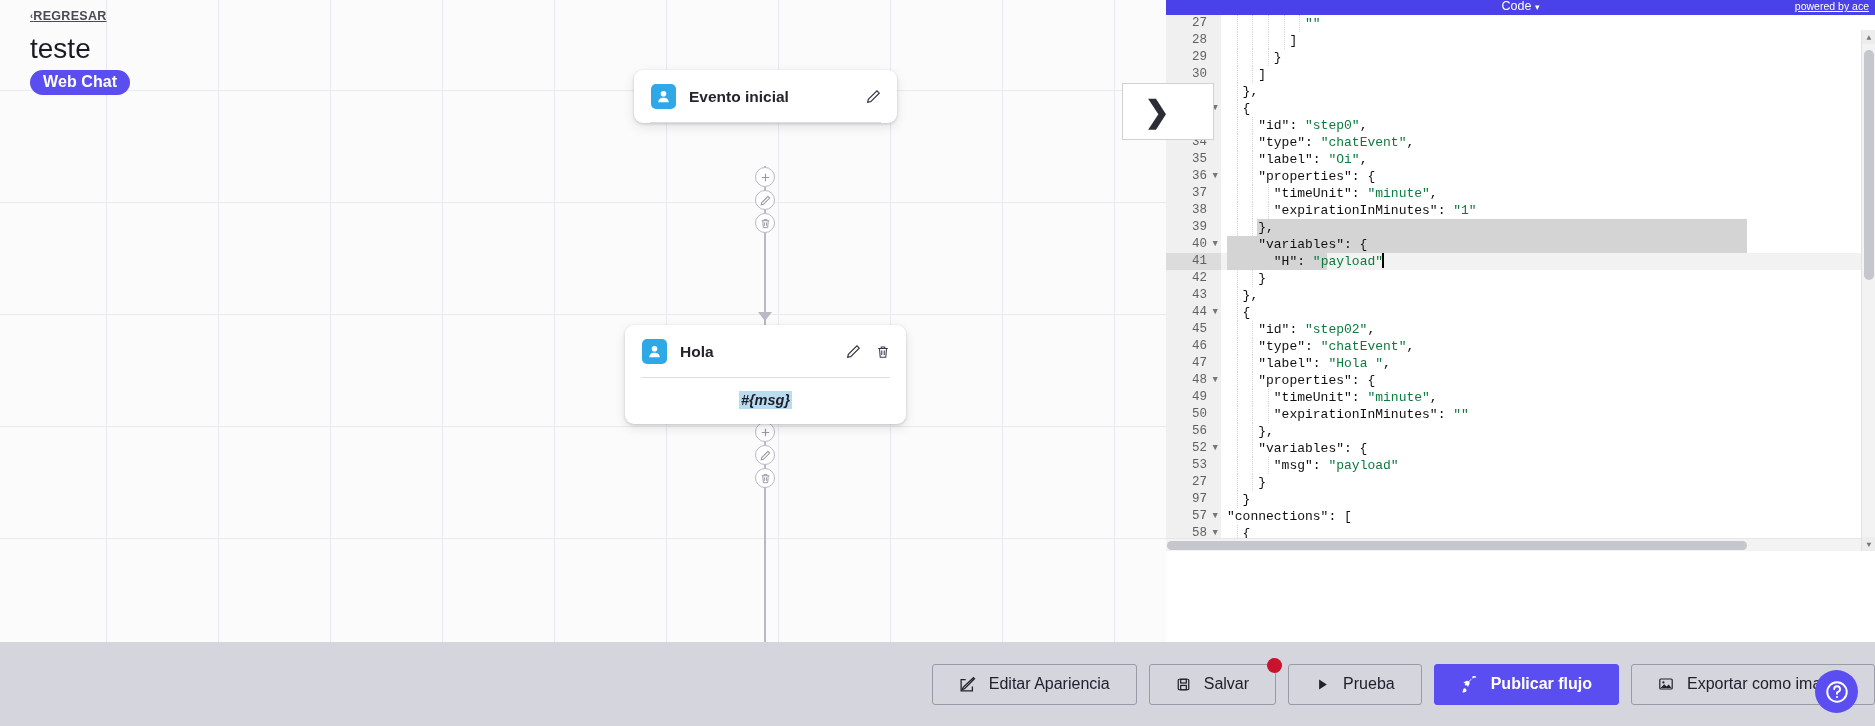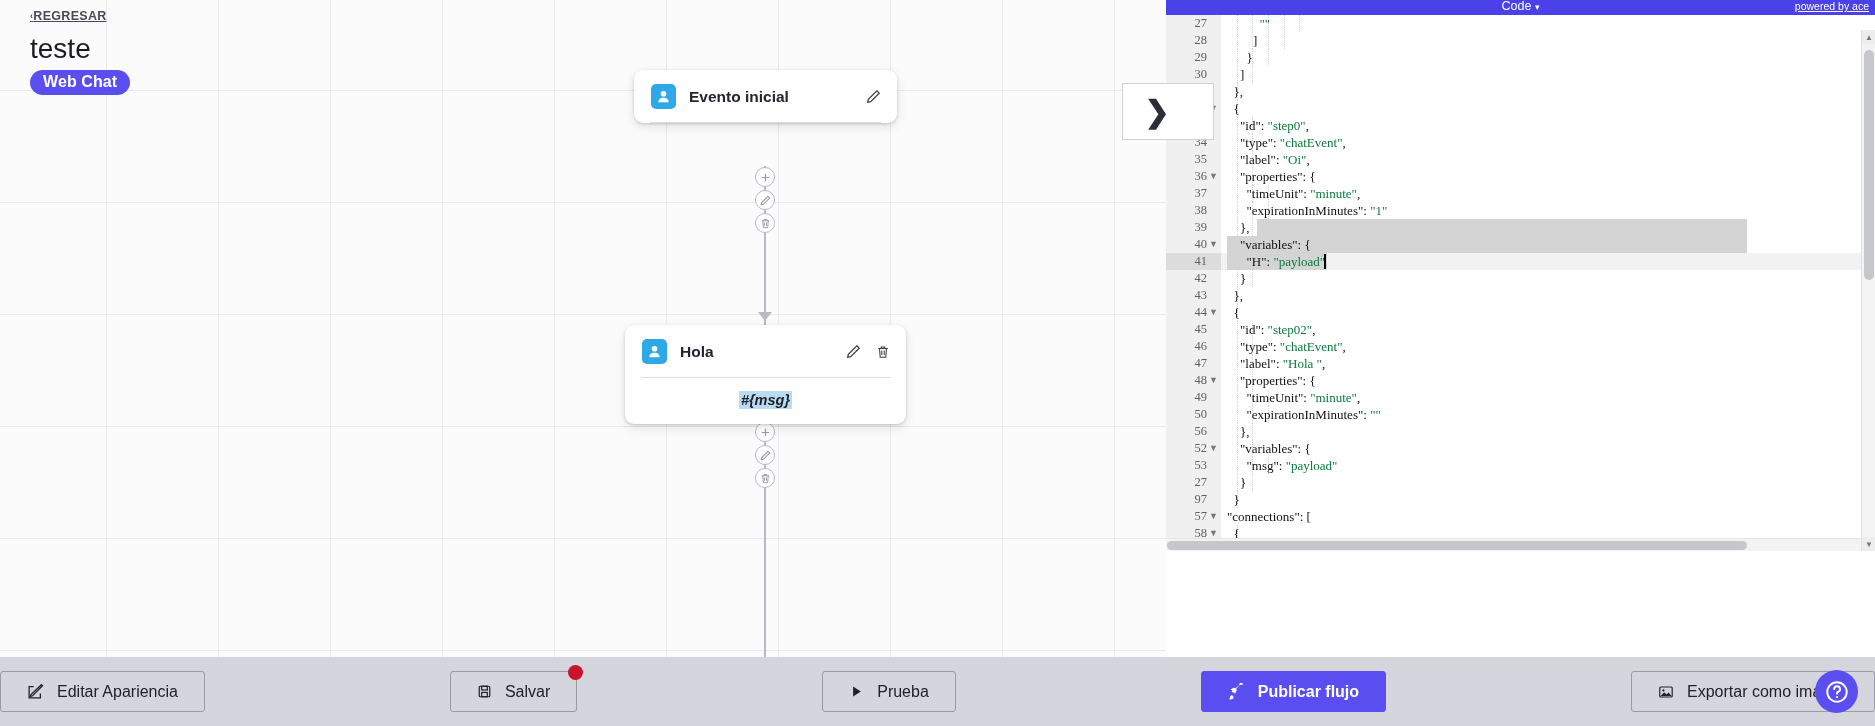--- a/index.html
+++ b/index.html
@@ -117,21 +117,21 @@
     top: -1px; font-size: 12.5px; font-weight: 400; white-space: nowrap;
   }
   #editor-topbar .title .caret { font-size: 9px; }
   #editor-topbar .ace-credit {
     position: absolute; right: 6px; top: 0px;
     font-size: 10.5px; text-decoration: underline; color: #fff; cursor: pointer;
   }
   #editor-body {
     position: relative;
     height: 536px;
-    font-family: Liberation Serif, serif;
+    font-family: Liberation Mono, monospace;
     font-size: 13px; line-height: 17px;
     overflow: hidden;
   }
   .code-row { position: relative; height: 17px; white-space: pre; }
   .gutter-cell {
     position: absolute; left: 0; top: 0;
     width: 55px; height: 17px;
     background: #f0f0f0; color: #615f5f;
     text-align: right; padding-right: 14px;
     font-size: 12.5px; line-height: 17px;
@@ -186,23 +186,23 @@
     width: 92px; height: 57px; background: #fff;
     border: 1px solid #d0d0d8; z-index: 20;
     display: flex; align-items: center; justify-content: center;
     cursor: pointer;
   }
   #collapse-handle .chev { font-size: 30px; color: #2d2d38; font-weight: 700; line-height: 1; margin-left: -22px;}
 
   
   #toolbar {
     position: absolute; left: 0; bottom: 0;
-    width: 1875px; height: 69px;
+    width: 1875px; height: 84px;
     background: #d5d5dd;
-    display: flex; align-items: center; justify-content: space-between;
+    display: flex; align-items: center; justify-content: flex-end;
     gap: 12px; z-index: 30;
   }
   .tbtn {
     position: relative;
     display: flex; align-items: center; gap: 13px;
     height: 41px; padding: 0 26px;
     background: #d5d5dd; border: 1px solid #9a9aa6;
     border-radius: 3px; cursor: pointer;
     font-size: 16px; color: #21212b; white-space: nowrap;
   }

